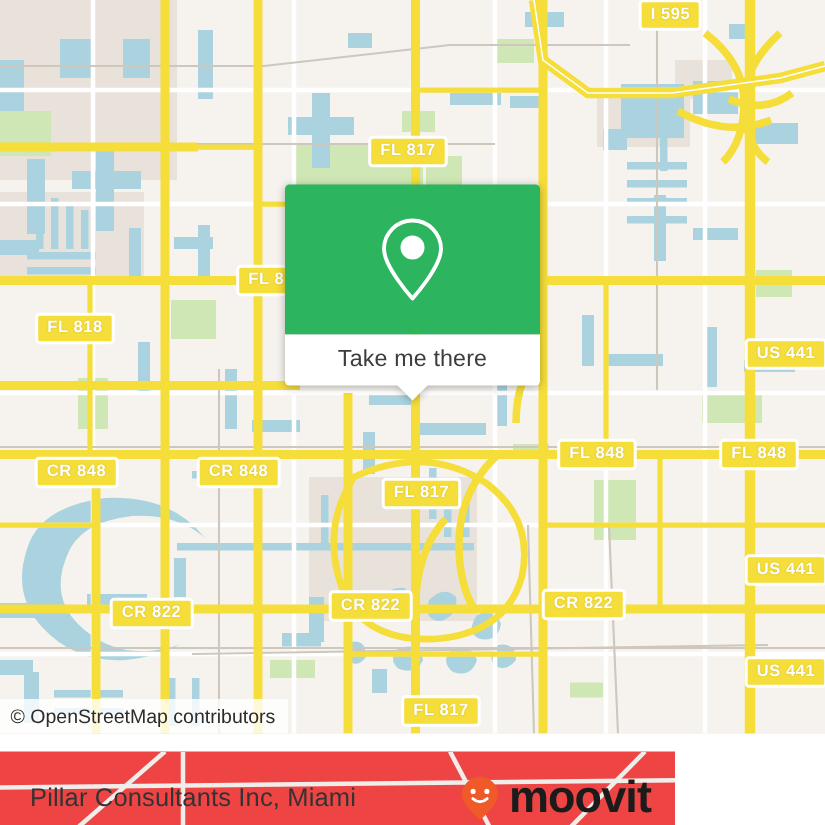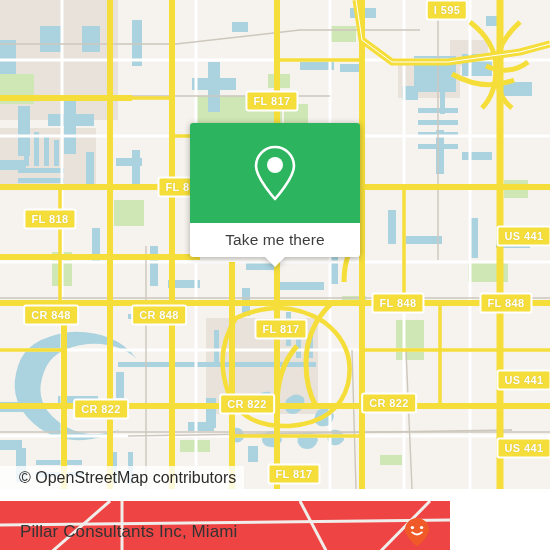--- a/index.html
+++ b/index.html
@@ -50,23 +50,23 @@
     text-shadow: 0 0 1px rgba(120,100,0,0.35);
   }
 
   
   #attribution {
     position: absolute;
     left: 0;
     bottom: 0;
     background: rgba(255,255,255,0.80);
     color: #2b2b2b;
-    font-size: 16px;
+    font-size: 13px;
     line-height: 15px;
-    padding: 4px 8px 4px 19px;
+    padding: 4px 8px 4px 7px;
     font-family: "Liberation Sans", sans-serif;
     white-space: nowrap;
   }
 
   
   #callout {
     position: absolute;
     left: 190px;
     top: 123px;
     width: 170px;
@@ -412,16 +412,17 @@
 
     <div id="place-title">Pillar Consultants Inc, Miami</div>
 
     <div id="brand">
       <svg width="34" height="34" viewBox="0 0 34 34">
         <path d="M17 3 C10.4 3 5 8.2 5 14.6 C5 22 17 31.5 17 31.5 C17 31.5 29 22 29 14.6 C29 8.2 23.6 3 17 3 Z" fill="#f05a28"></path>
         <circle cx="12.4" cy="12.6" r="1.7" fill="#ffffff"></circle>
         <circle cx="21.6" cy="12.6" r="1.7" fill="#ffffff"></circle>
         <path d="M12.2 17.4 q4.8 4.2 9.6 0" fill="none" stroke="#ffffff" stroke-width="1.9" stroke-linecap="round"></path>
       </svg>
+      <span id="brand-name">moovit</span>
     </div>
   </div>
 
 </div>
 
 </body></html>

